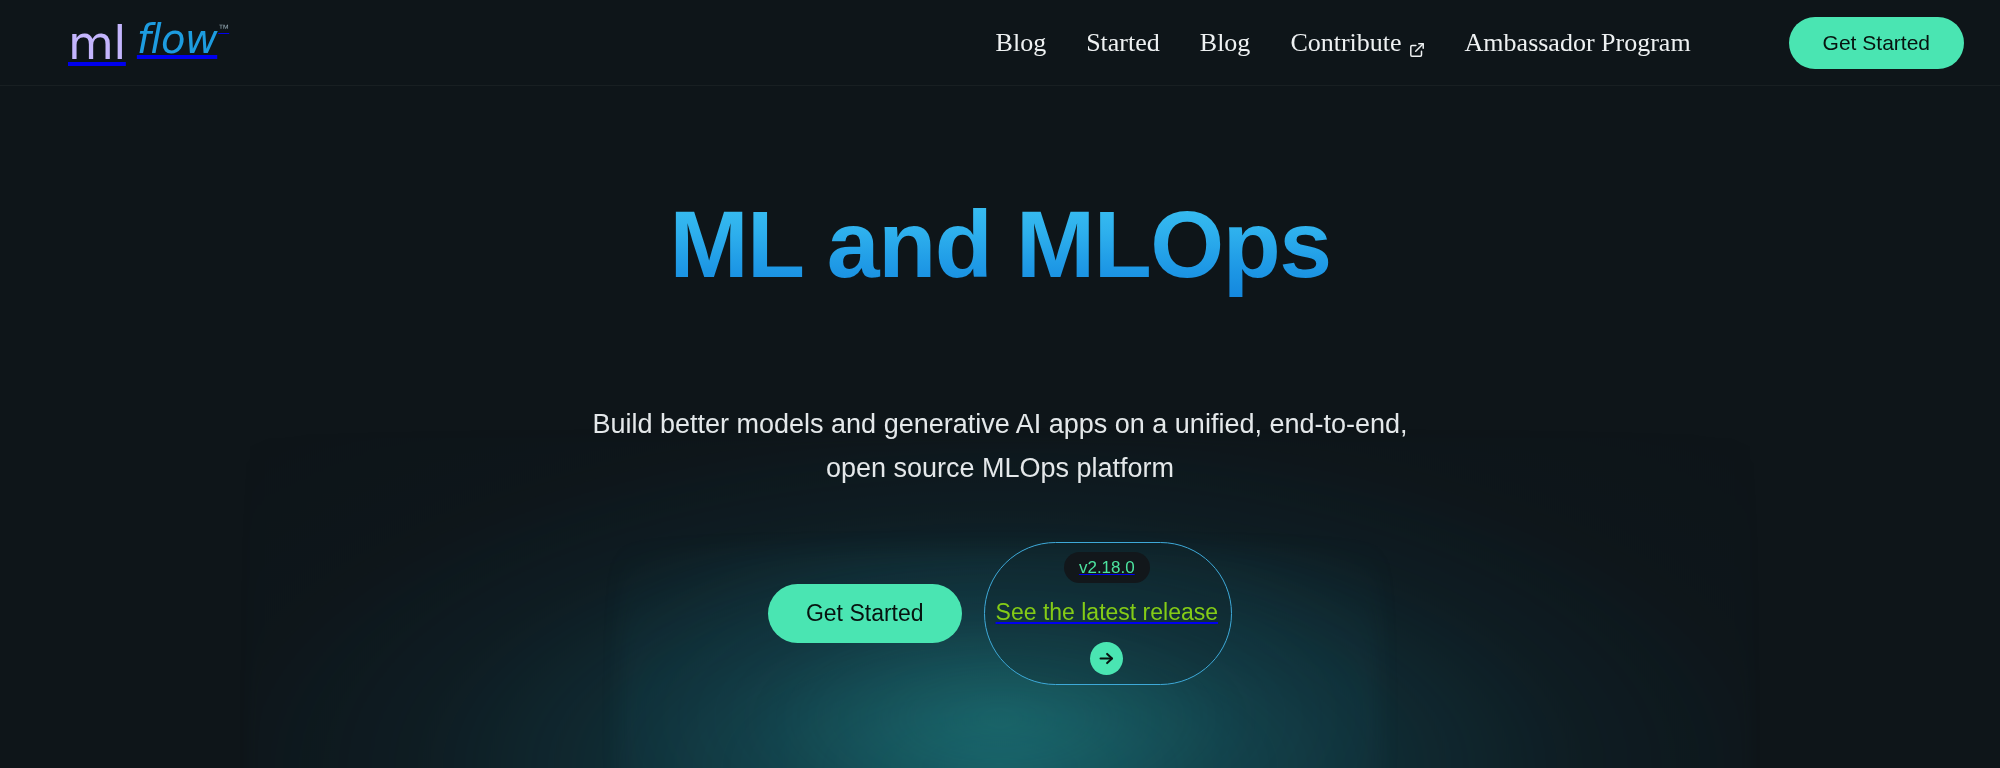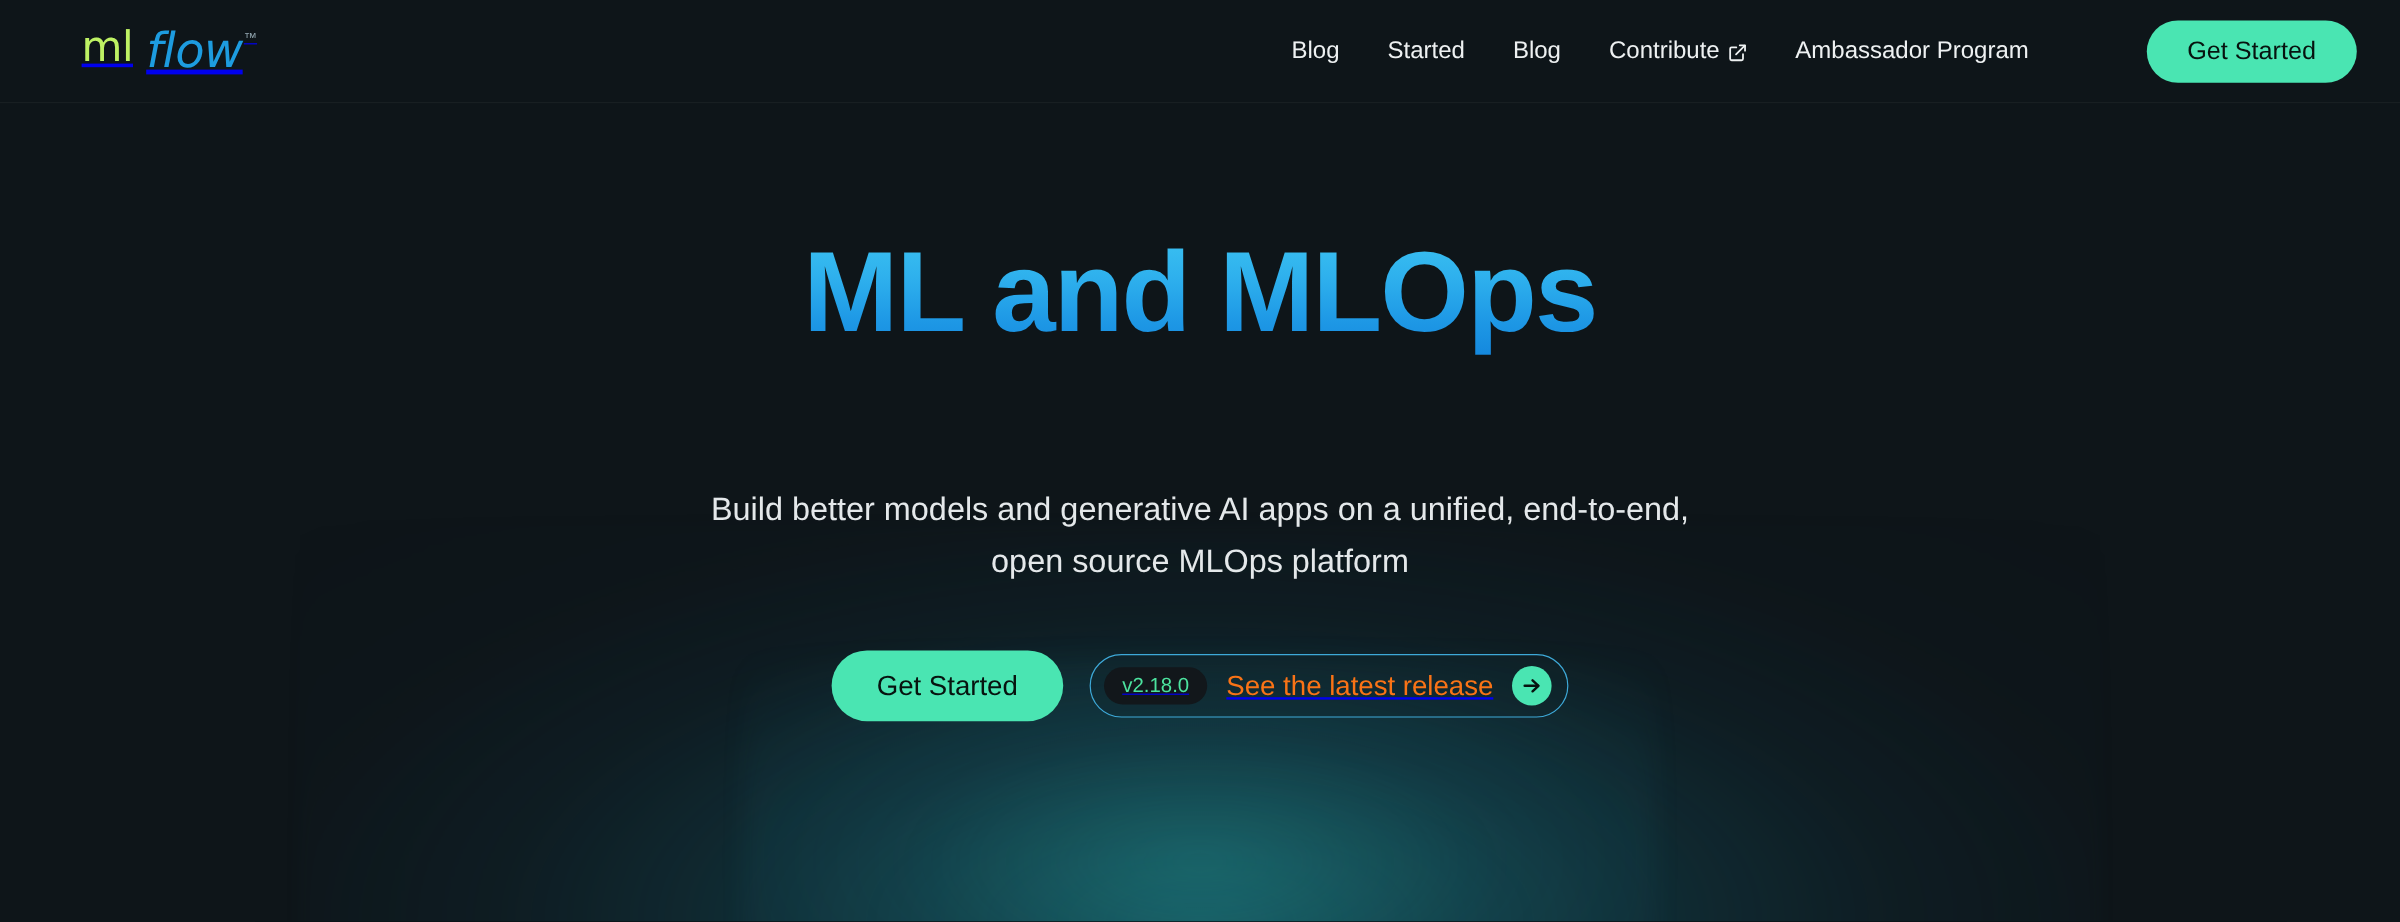--- a/index.html
+++ b/index.html
@@ -67,23 +67,23 @@
 
   .logo {
     display: flex;
     align-items: flex-start;
     cursor: pointer;
     user-select: none;
     line-height: 1;
   }
   .logo-ml {
     font-family: "DejaVu Sans", sans-serif;
-    font-size: 35px;
+    font-size: 47px;
     font-weight: 400;
-    color: #bef264;
+    color: #c4b5fd;
     letter-spacing: -0.5px;
   }
   .logo-flow {
     font-family: "DejaVu Sans", sans-serif;
     font-size: 40px;
     font-weight: 500;
     font-style: italic;
     color: #1d9ce0;
     letter-spacing: -0.5px;
     margin-left: 11px;
@@ -99,25 +99,26 @@
     margin-left: auto;
     display: flex;
     align-items: center;
     gap: 40px;
   }
   .nav-link {
     position: relative;
     display: inline-flex;
     align-items: center;
     gap: 7px;
-    font-size: 20px;
+    font-size: 26px;
     color: #eef1f2;
     text-decoration: none;
     white-space: nowrap;
     cursor: pointer;
+    font-family: Liberation Serif, serif;
   }
   .ext-icon { display: inline-block; width: 16px; height: 16px; }
 
   .nav-cta {
     margin-left: 58px;
     background: #4ae5b2;
     color: #07130f;
     border: none;
     border-radius: 999px;
     font-family: "Liberation Sans", sans-serif;
@@ -184,31 +185,32 @@
   .release-pill {
     display: flex;
     align-items: center;
     gap: 16px;
     border: 1.5px solid #3ea9d8;
     border-radius: 999px;
     padding: 9px 13px 9px 11px;
     background: rgba(15,35,42,0.30);
     cursor: pointer;
     white-space: nowrap;
+    flex-direction: column;
   }
   .version-badge {
     background: #12171b;
     color: #4ce39f;
     font-size: 17px;
     border-radius: 999px;
     padding: 7px 15px;
     line-height: 1;
   }
   .release-text {
-    color: #f97316;
+    color: #84cc16;
     font-size: 23px;
   }
   .arrow-circle {
     width: 33px;
     height: 33px;
     border-radius: 50%;
     background: #4ae5b2;
     display: flex;
     align-items: center;
     justify-content: center;

